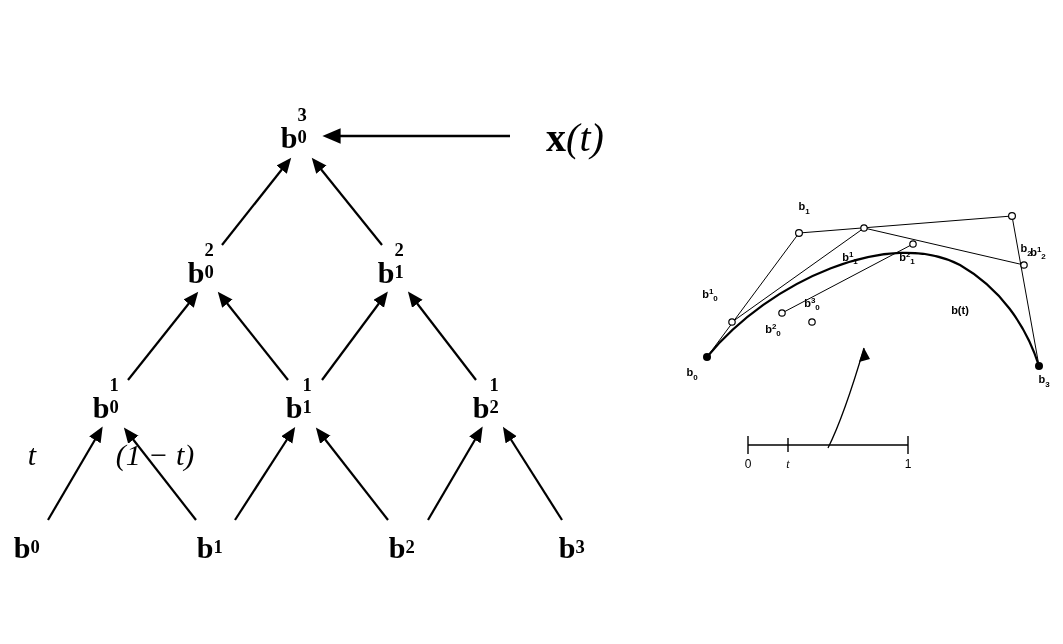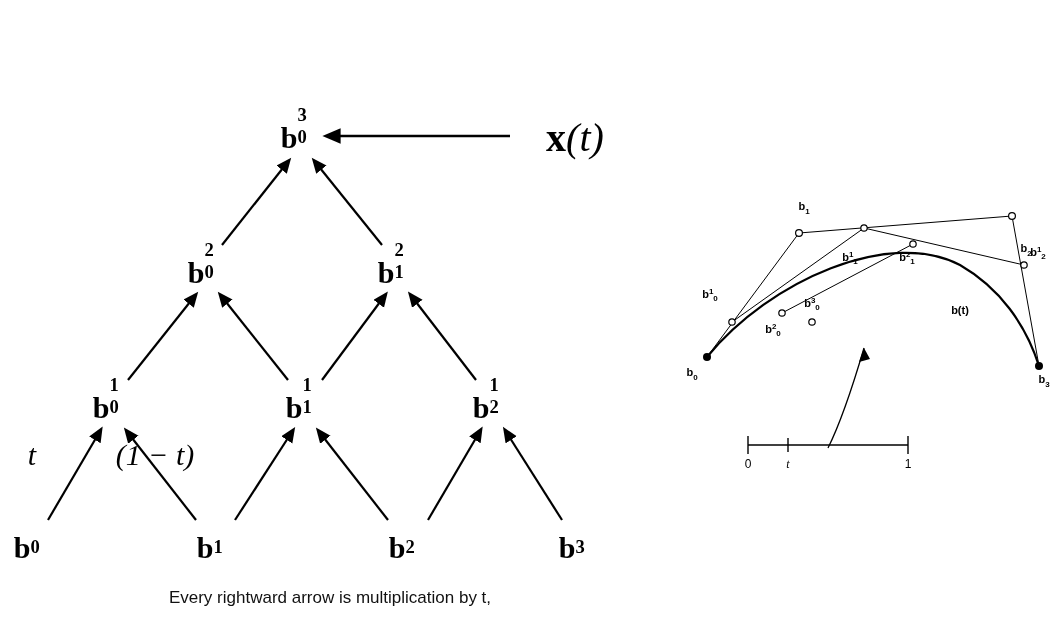--- a/index.html
+++ b/index.html
@@ -212,21 +212,20 @@
 
     <div class="label-math" style="left:32px;top:375px;">t</div>
     <div class="label-math" style="left:155px;top:375px;">(1 − t)</div>
 
     <div id="xt-label" style="left:575px;top:57px;">
       <span class="bold-x">x</span><span class="it">(t)</span>
     </div>
   </div>
 
   <div id="caption">
-    <div>Every rightward arrow is multiplication by t,</div>
   </div>
 
   <div id="figure">
     <svg width="403" height="330" style="position:absolute;left:0;top:0;">
 
       <polyline points="47,187 139,63 352,46 379,196" fill="none" stroke="#000" stroke-width="1"></polyline>
 
       <polyline points="72,152 204,58 364,95" fill="none" stroke="#000" stroke-width="1"></polyline>
 
       <polyline points="122,143 253,74" fill="none" stroke="#000" stroke-width="1"></polyline>

